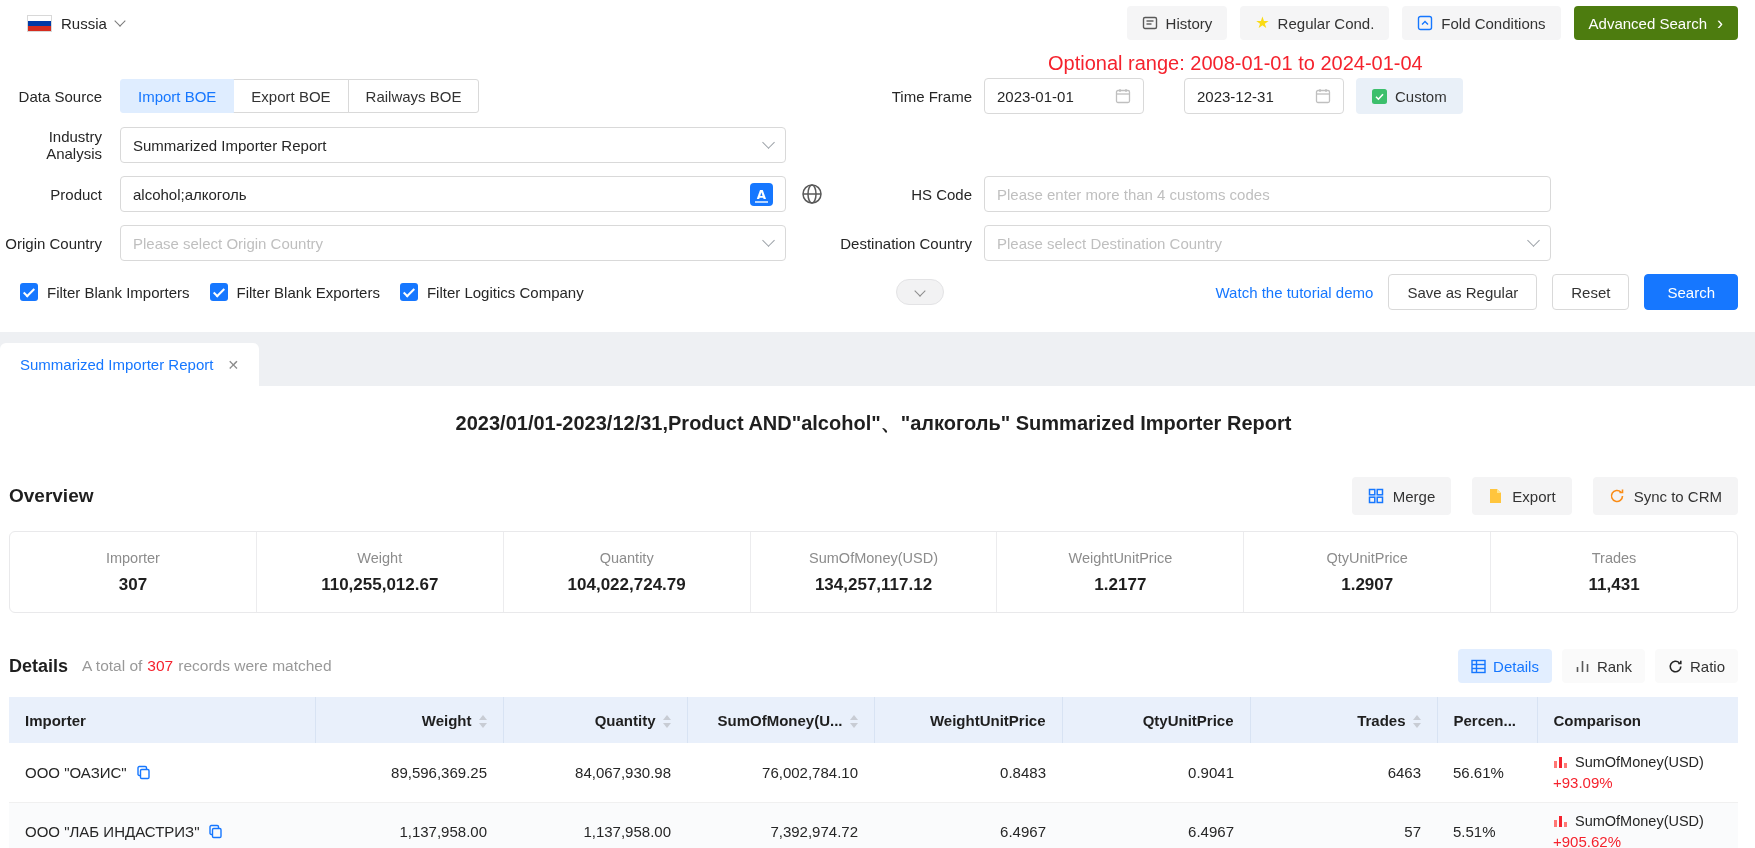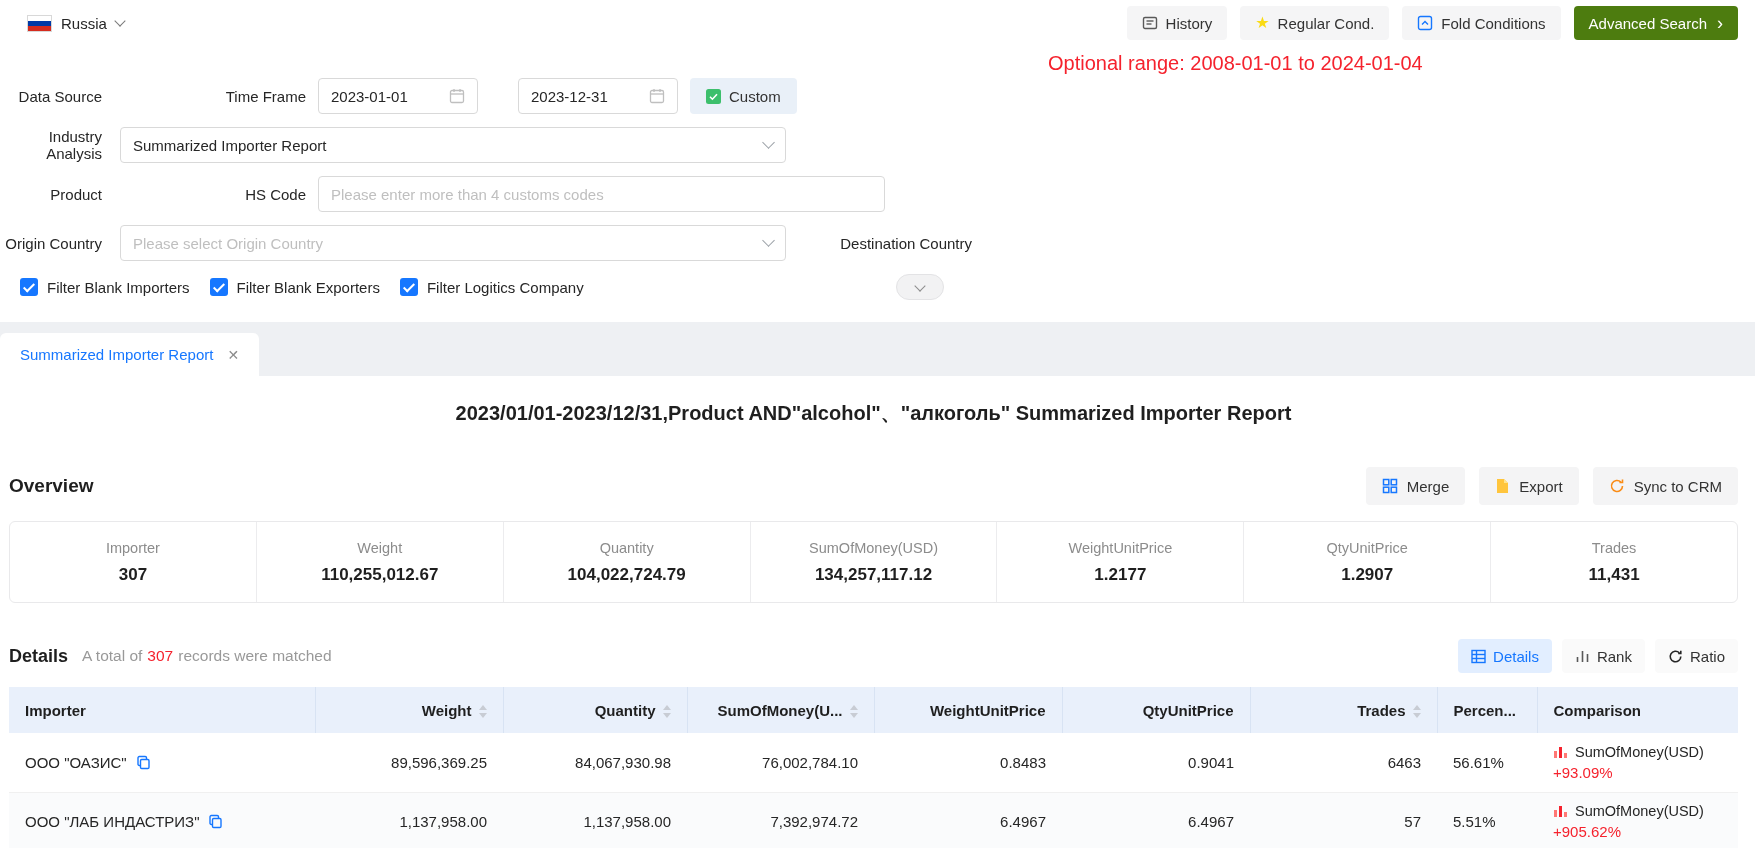--- a/index.html
+++ b/index.html
@@ -76,21 +76,21 @@
   .tab { height:43px; background:#fff; display:flex; align-items:center; gap:14px; padding:0 20px;
     font-size:15px; color:#1677ff; border-radius:6px 6px 0 0; cursor:pointer; }
   .tab-close { color:#8c8c8c; font-size:14px; }
 
   
   .content { padding:0 17px 0 9px; }
   .report-title { text-align:center; font-size:20px; font-weight:700; color:#1f1f1f; margin-top:24px; }
 
   .section-head { display:flex; align-items:center; margin-top:40px; }
   .section-head h2 { font-size:19px; font-weight:700; color:#1f1f1f; }
-  .ov-actions { margin-left:auto; display:flex; gap:14px; }
+  .ov-actions { margin-left:auto; display:flex; gap:21px; }
   .ov-btn { height:38px; background:#f4f4f5; border-radius:4px; display:flex; align-items:center;
     gap:9px; padding:0 16px; font-size:15px; color:#333; }
 
   .stats { margin-top:16px; border:1px solid #e9e9eb; border-radius:6px; height:82px; display:flex; align-items:stretch; }
   .stat { flex:1; display:flex; flex-direction:column; justify-content:center; text-align:center;
     border-right:1px solid #ececee; }
   .stat:last-child { border-right:none; }
   .stat .sl { color:#8c8c8c; font-size:14.5px; margin-bottom:9px; }
   .stat .sv { color:#1f1f1f; font-size:17px; font-weight:700; }
 
@@ -159,20 +159,27 @@
       <span class="arrow-r">›</span>
     </button>
   </div>
 </header>
 
 <section class="form">
   <div class="optional">Optional range: 2008-01-01 to 2024-01-04</div>
 
   <div class="frow">
     <div class="lbl l">Data Source</div>
+    <div class="field-l">
+      <div class="seg">
+        <div class="seg-item active">Import BOE</div>
+        <div class="seg-item">Export BOE</div>
+        <div class="seg-item">Railways BOE</div>
+      </div>
+    </div>
     <div class="lbl r">Time Frame</div>
     <div class="input date">
       <span>2023-01-01</span>
       <svg width="16" height="16" viewBox="0 0 16 16" fill="none" stroke="#bfbfbf" stroke-width="1.3">
           <rect x="1.5" y="2.5" width="13" height="12" rx="1.5"></rect>
           <line x1="1.5" y1="6" x2="14.5" y2="6"></line>
           <line x1="5" y1="1" x2="5" y2="4"></line>
           <line x1="11" y1="1" x2="11" y2="4"></line>
         </svg>
     </div>
@@ -197,51 +204,78 @@
   <div class="frow">
     <div class="lbl l">Industry Analysis</div>
     <div class="select w-main">
       <span>Summarized Importer Report</span>
       <span class="sel-caret"></span>
     </div>
   </div>
 
   <div class="frow">
     <div class="lbl l">Product</div>
+    <div class="field-l">
+      <div class="input w-main" style="justify-content:space-between;">
+        <input class="text" value="alcohol;алкоголь" style="">
+        <svg width="23" height="23" viewBox="0 0 23 23">
+            <rect width="23" height="23" rx="4" fill="#1677ff"></rect>
+            <text x="11.5" y="15.5" font-size="12" font-family="DejaVu Sans, sans-serif" fill="#fff" text-anchor="middle" font-weight="bold">A</text>
+            <line x1="5" y1="19" x2="18" y2="19" stroke="#fff" stroke-width="1.4"></line>
+          </svg>
+      </div>
+      <span class="globe-wrap">
+        <svg width="24" height="24" viewBox="0 0 24 24" fill="none" stroke="#595959" stroke-width="1.5">
+            <circle cx="12" cy="12" r="9"></circle>
+            <ellipse cx="12" cy="12" rx="4" ry="9"></ellipse>
+            <line x1="3" y1="12" x2="21" y2="12"></line>
+          </svg>
+      </span>
+    </div>
     <div class="lbl r">HS Code</div>
     <div class="input w-side">
       <input class="text" placeholder="Please enter more than 4 customs codes" style="">
     </div>
   </div>
 
   <div class="frow">
     <div class="lbl l">Origin Country</div>
     <div class="select w-main">
       <span class="placeholder">Please select Origin Country</span>
       <span class="sel-caret"></span>
     </div>
     <div class="lbl r">Destination Country</div>
+    <div class="select w-side">
+      <span class="placeholder">Please select Destination Country</span>
+      <span class="sel-caret"></span>
+    </div>
   </div>
 
   <div class="frow cb-row">
     <div class="cb-item">
       <span class="cb"></span>
       <span>Filter Blank Importers</span>
     </div>
     <div class="cb-item">
       <span class="cb"></span>
       <span>Filter Blank Exporters</span>
     </div>
     <div class="cb-item">
       <span class="cb"></span>
       <span>Filter Logitics Company</span>
     </div>
     <button class="collapse-pill">
       <span class="caret"></span>
     </button>
+    <div class="row-actions">
+      <a class="link">Watch the tutorial demo</a>
+      <button class="btn">Save as Regular</button>
+      <button class="btn">Reset</button>
+      <button class="btn primary">Search</button>
+    </div>
   </div>
 </section>
 
 <div class="tabstrip">
   <div class="tab">
     <span>Summarized Importer Report</span>
     <span class="tab-close">✕</span>
   </div>
 </div>
 

